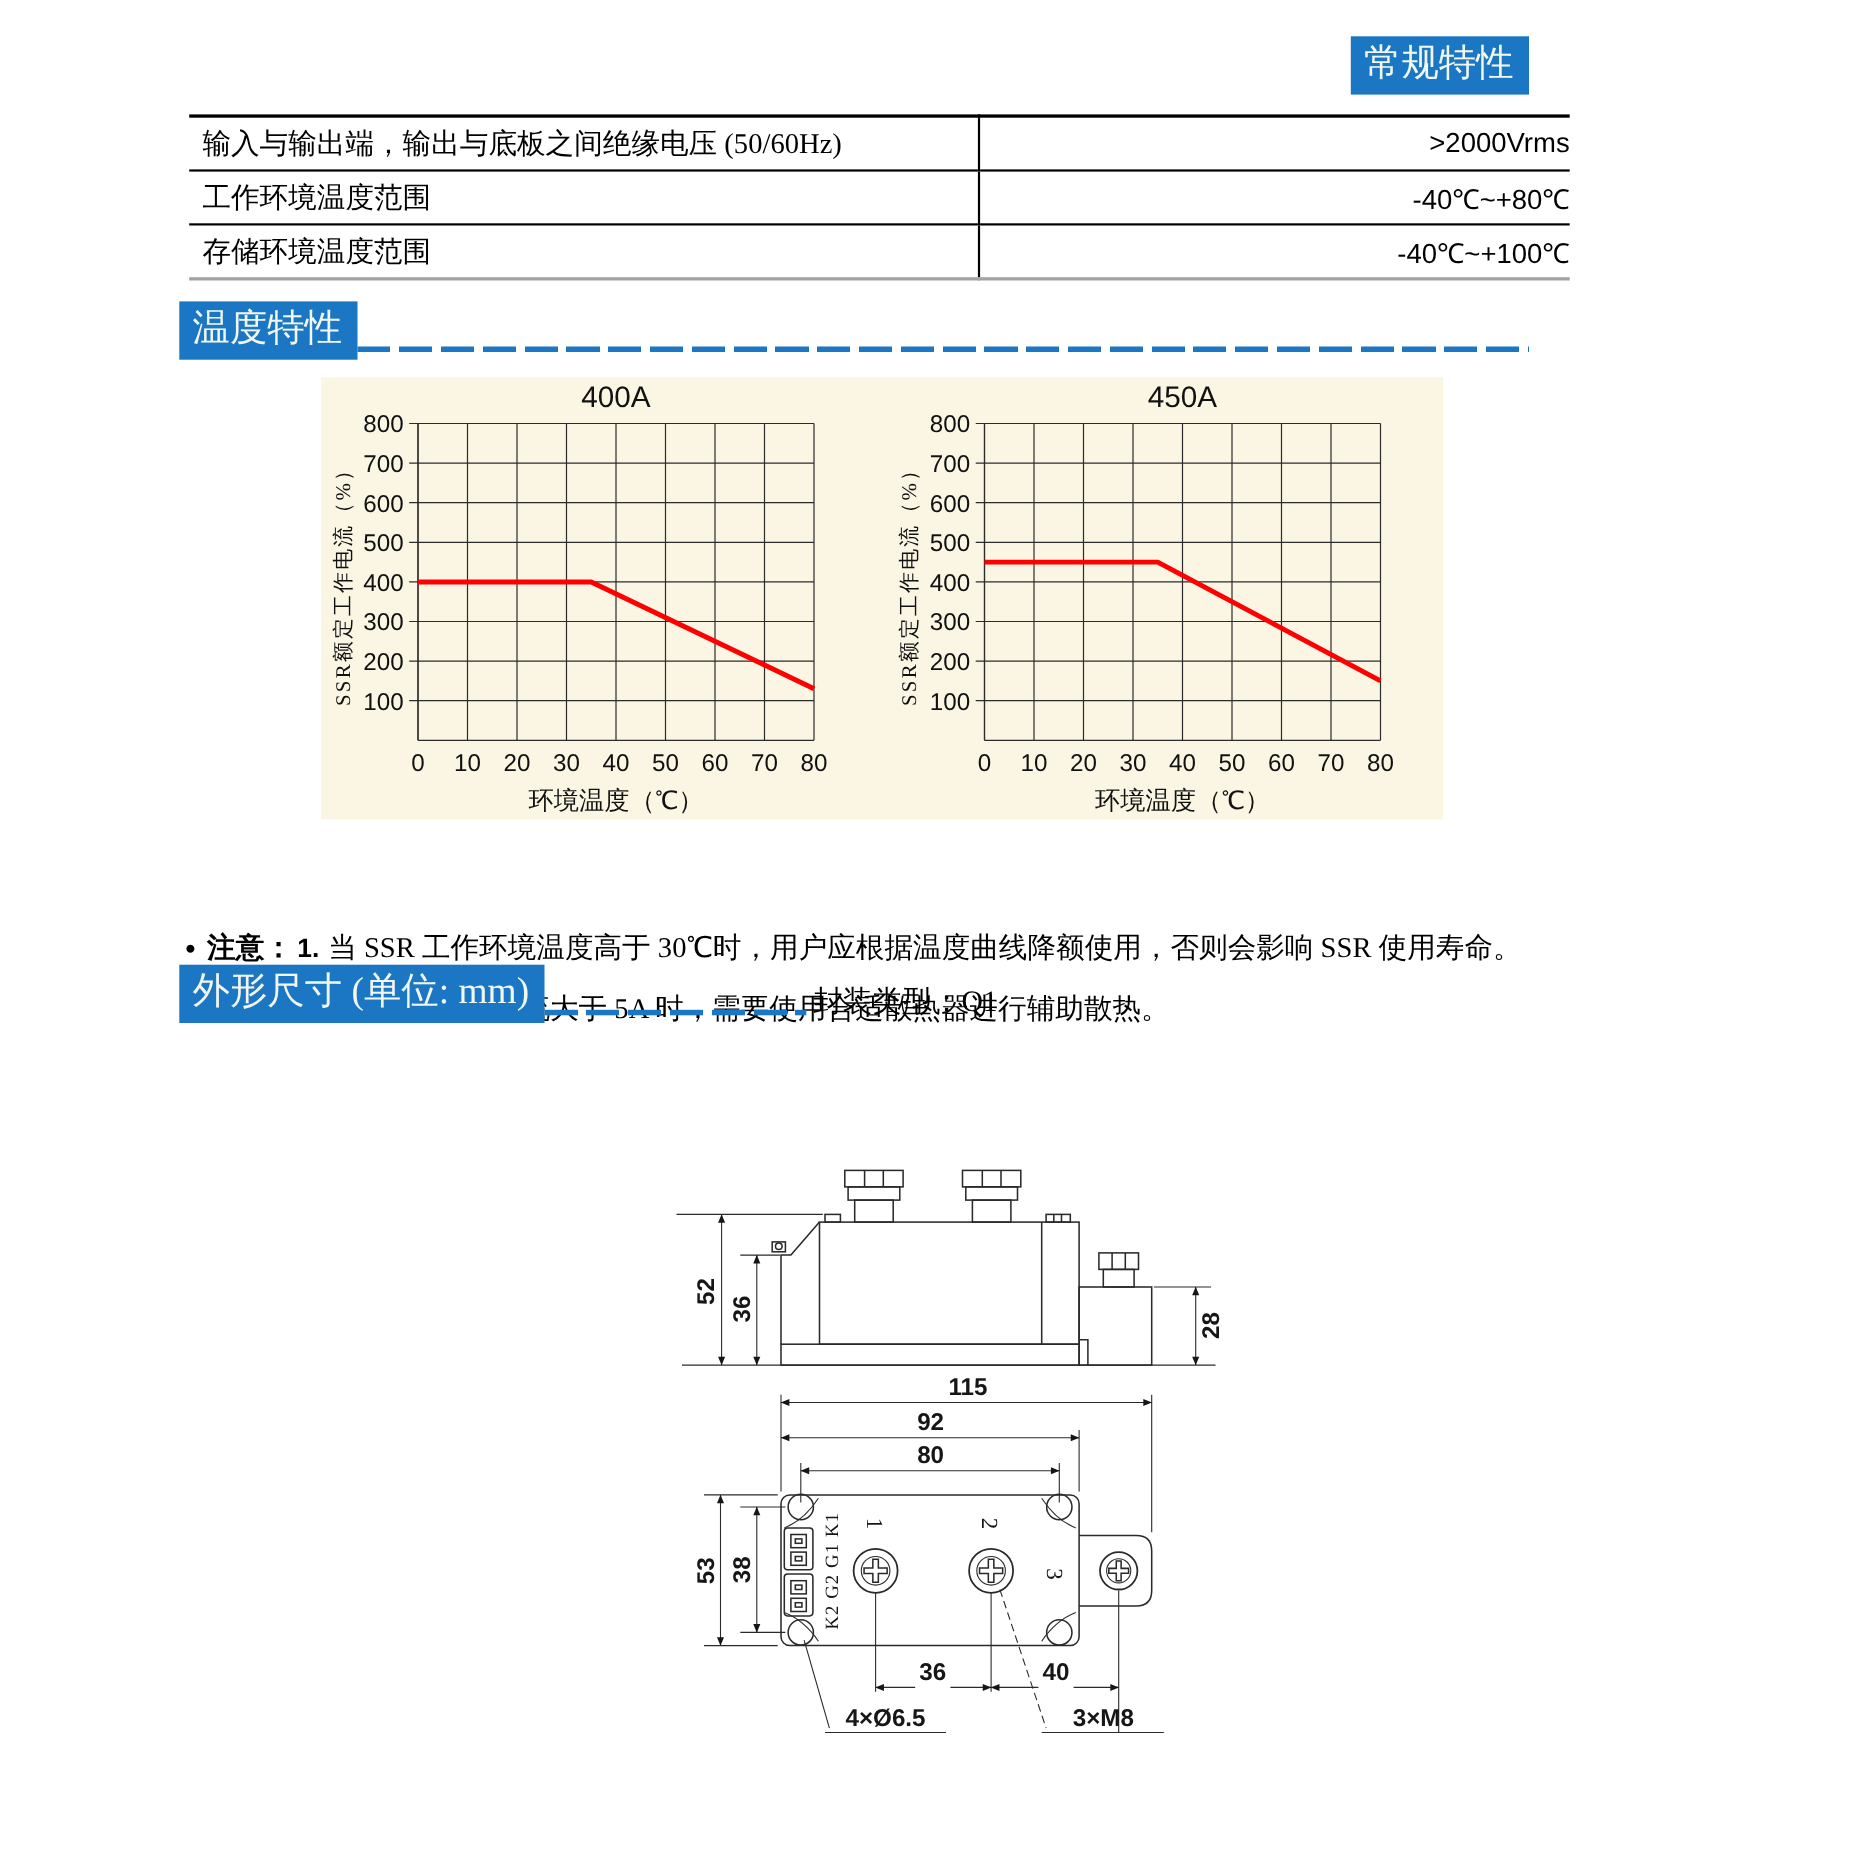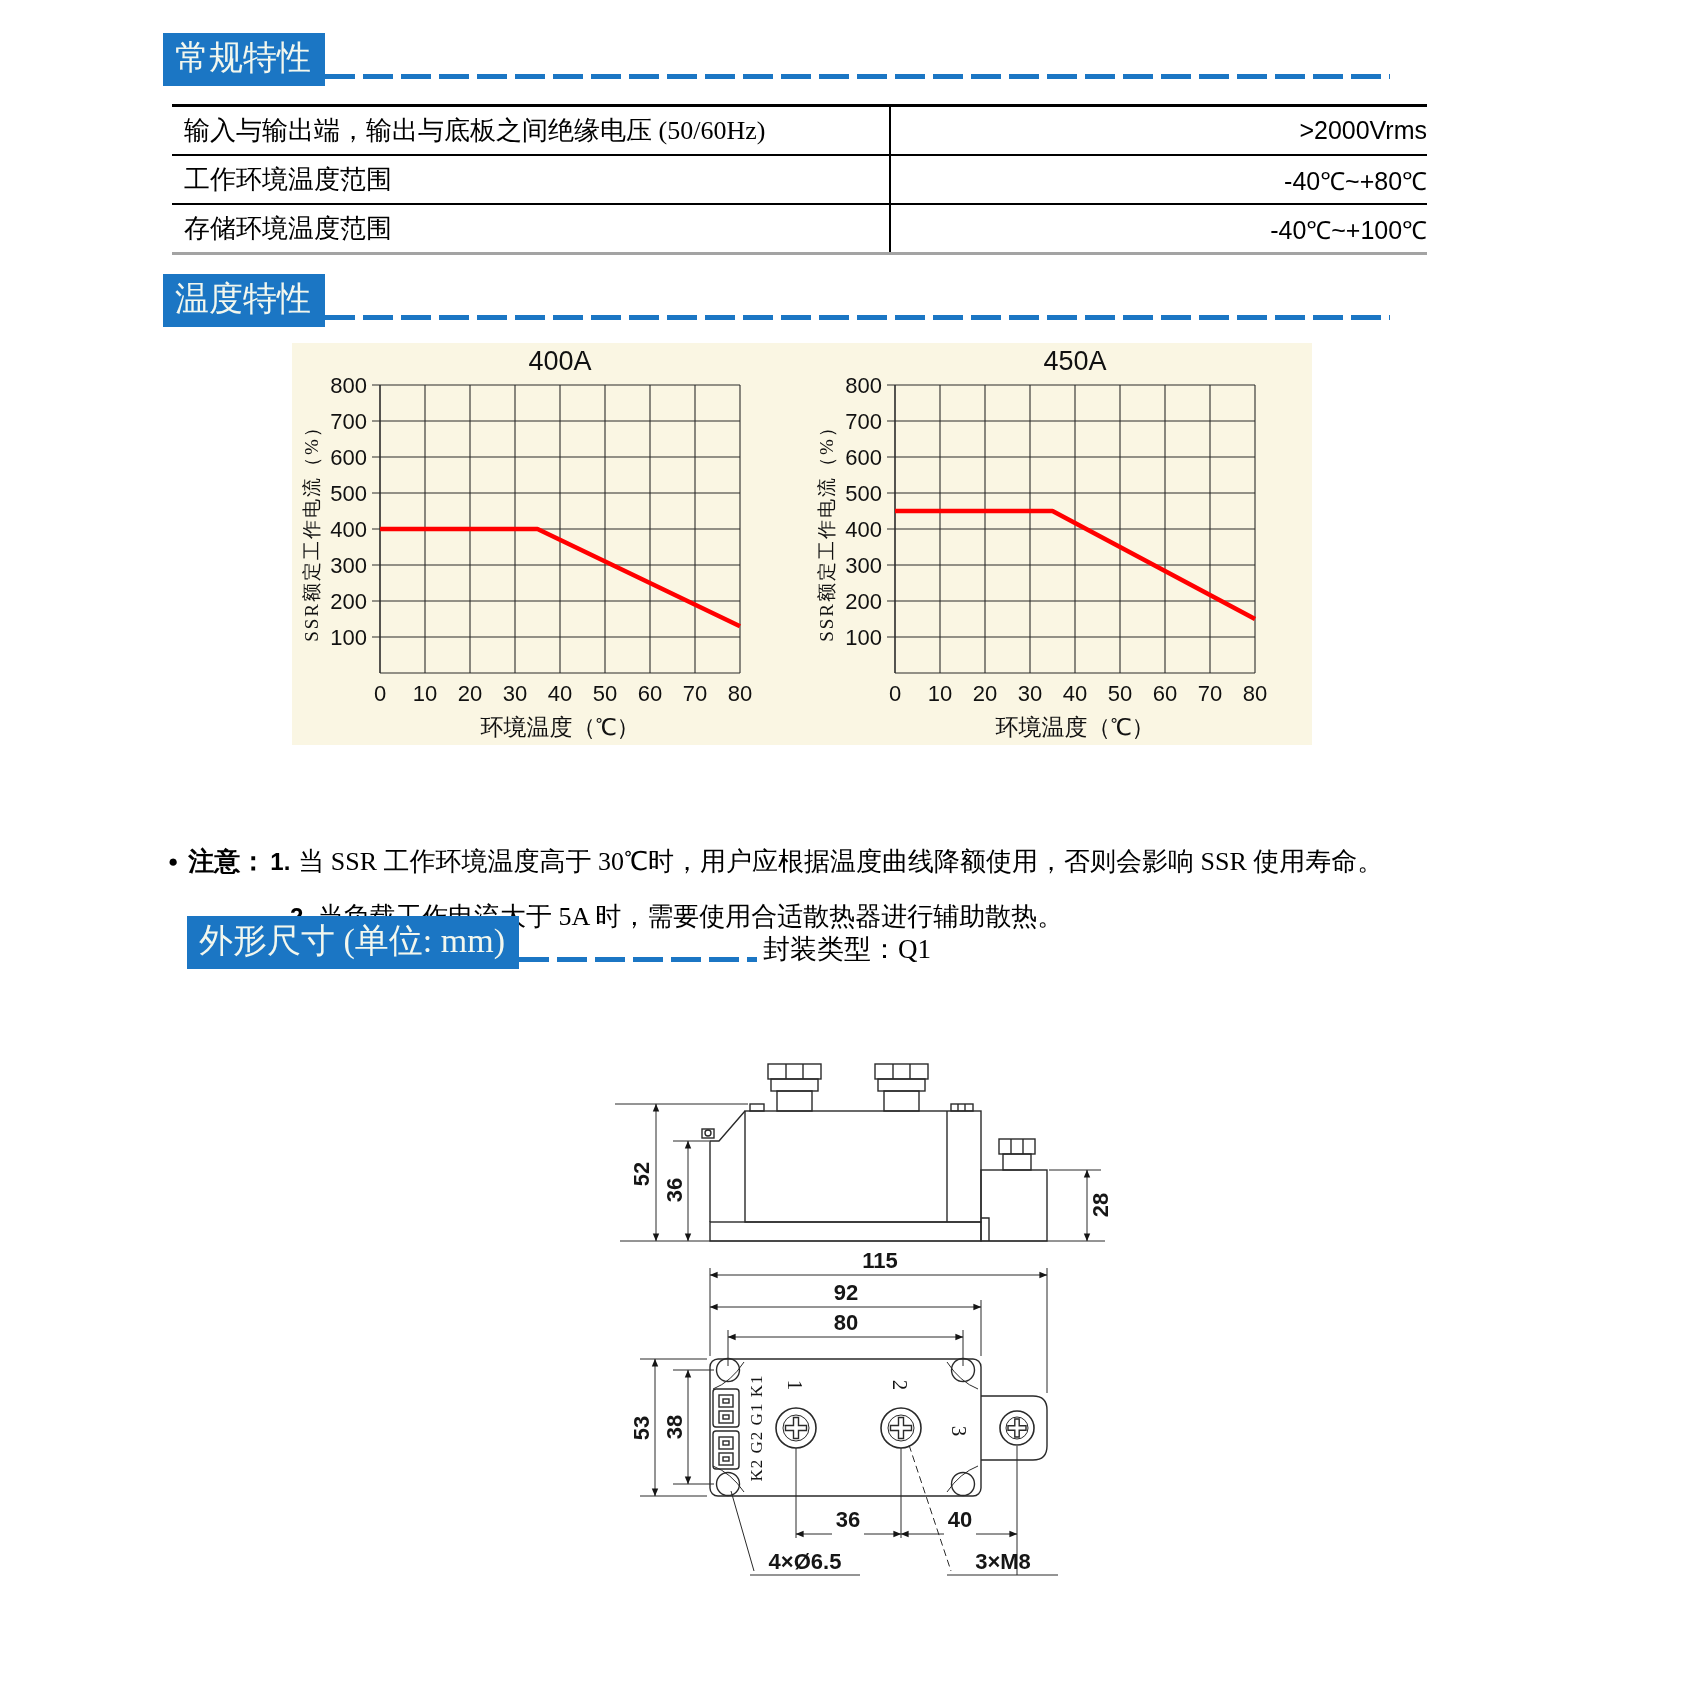--- a/index.html
+++ b/index.html
@@ -39,21 +39,21 @@
   .drawing .thin{stroke:#2a2a2a;fill:none;stroke-width:1px;}
   .drawing .dimtxt{font-family:"Liberation Sans",sans-serif;font-weight:bold;font-size:22px;fill:#161616;}
   .drawing .serif-s{font-family:"Liberation Serif",serif;font-size:17px;fill:#161616;letter-spacing:1px;}
   .drawing .serif-n{font-family:"Liberation Serif",serif;font-size:21px;fill:#161616;}
 </style>
 </head>
 <body>
 
 <div id="page">
 
-  <div class="sec-head" style="left:163px;top:33px;width:1227px;">
+  <div class="sec-head" style="left:163px;top:33px;width:1227px;flex-direction:column;">
     <div class="sec-badge">常规特性</div>
     <div class="sec-dash"></div>
   </div>
 
   <table class="spec-table">
     <tbody>
       <tr>
         <td class="c-name">输入与输出端，输出与底板之间绝缘电压 (50/60Hz)</td>
         <td class="c-val">&gt;2000Vrms</td>
       </tr>
@@ -174,21 +174,21 @@
       <span class="note-label">注意：</span>
       <span class="note-num">1.</span>
       <span class="note-text">当 SSR 工作环境温度高于 30℃时，用户应根据温度曲线降额使用，否则会影响 SSR 使用寿命。</span>
     </div>
     <div class="note-row note-row2">
       <span class="note-num">2.</span>
       <span class="note-text">当负载工作电流大于 5A 时，需要使用合适散热器进行辅助散热。</span>
     </div>
   </div>
 
-  <div class="sec-head" style="left:163px;top:916px;margin-left:24px;">
+  <div class="sec-head" style="left:163px;top:877px;">
     <div class="sec-badge">外形尺寸 (单位: mm)</div>
     <div class="sec-dash short"></div>
     <div class="pkg-label">封装类型：Q1</div>
   </div>
 
   <svg class="drawing" width="620" height="632" viewBox="0 0 620 632">
     <defs>
       <marker id="arr" viewBox="0 0 10 10" refX="9.5" refY="5" markerWidth="10" markerHeight="8" orient="auto-start-reverse">
         <path d="M0,1 L9.8,5 L0,9 Z" fill="#161616"></path>
       </marker>

